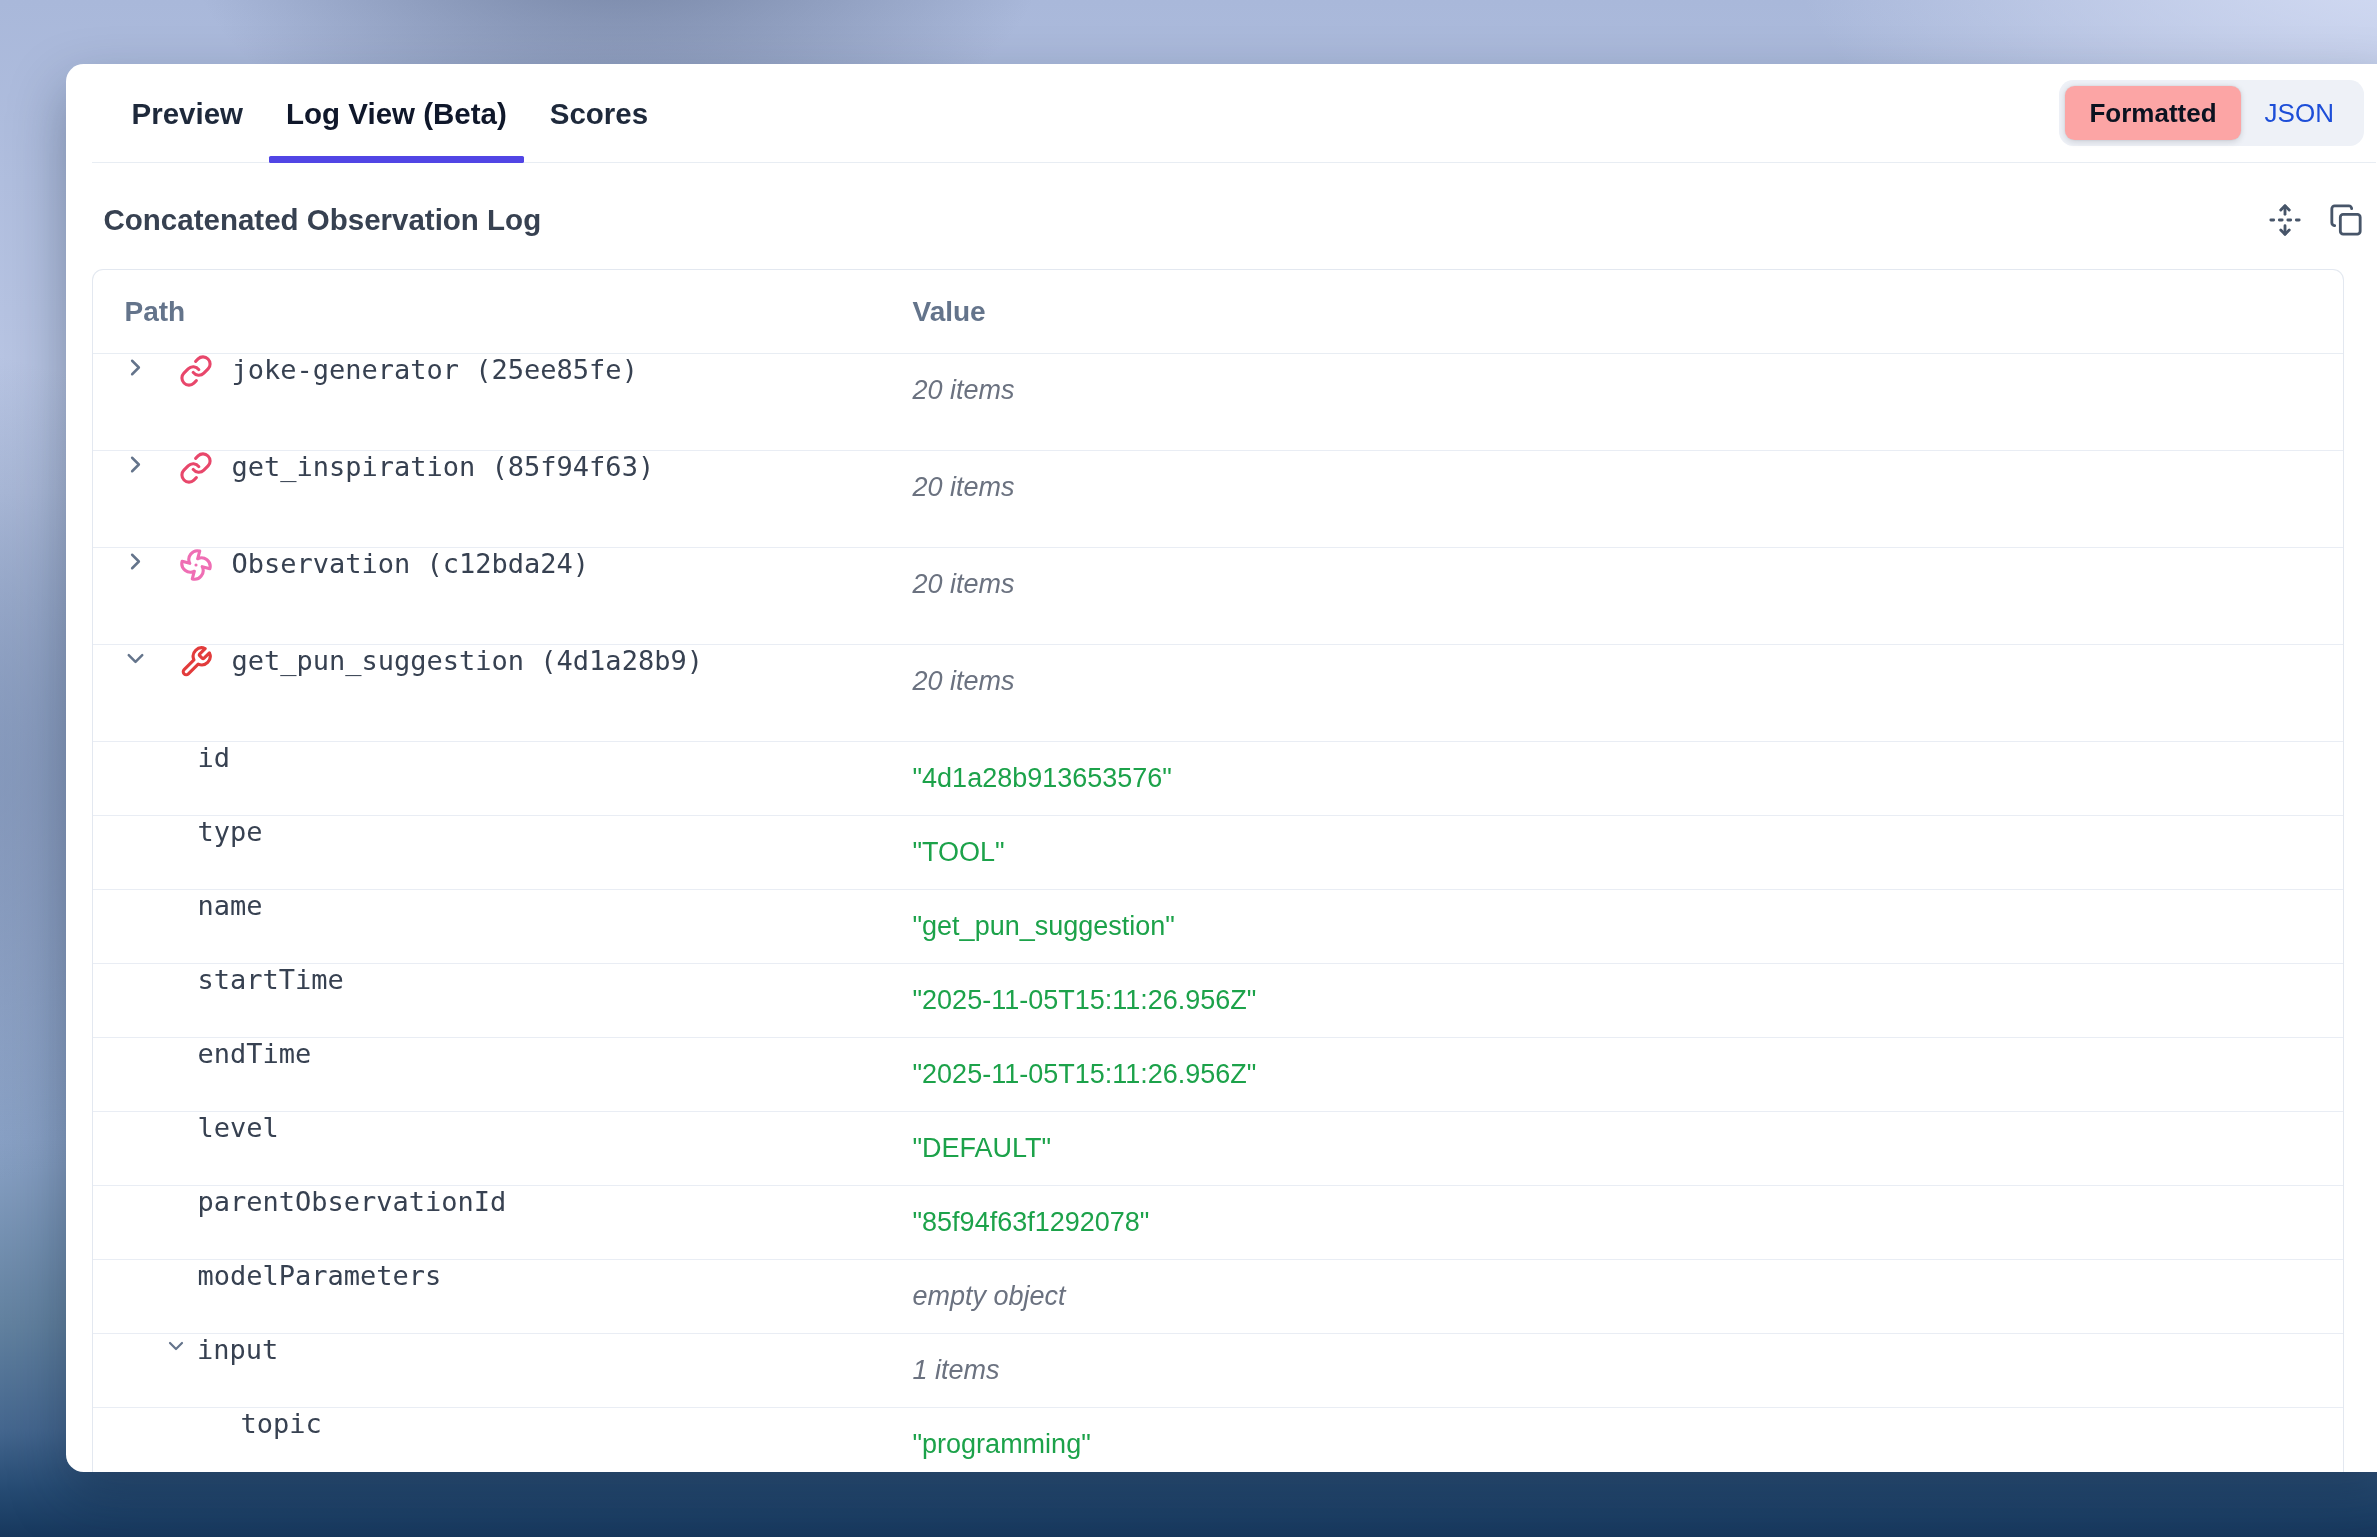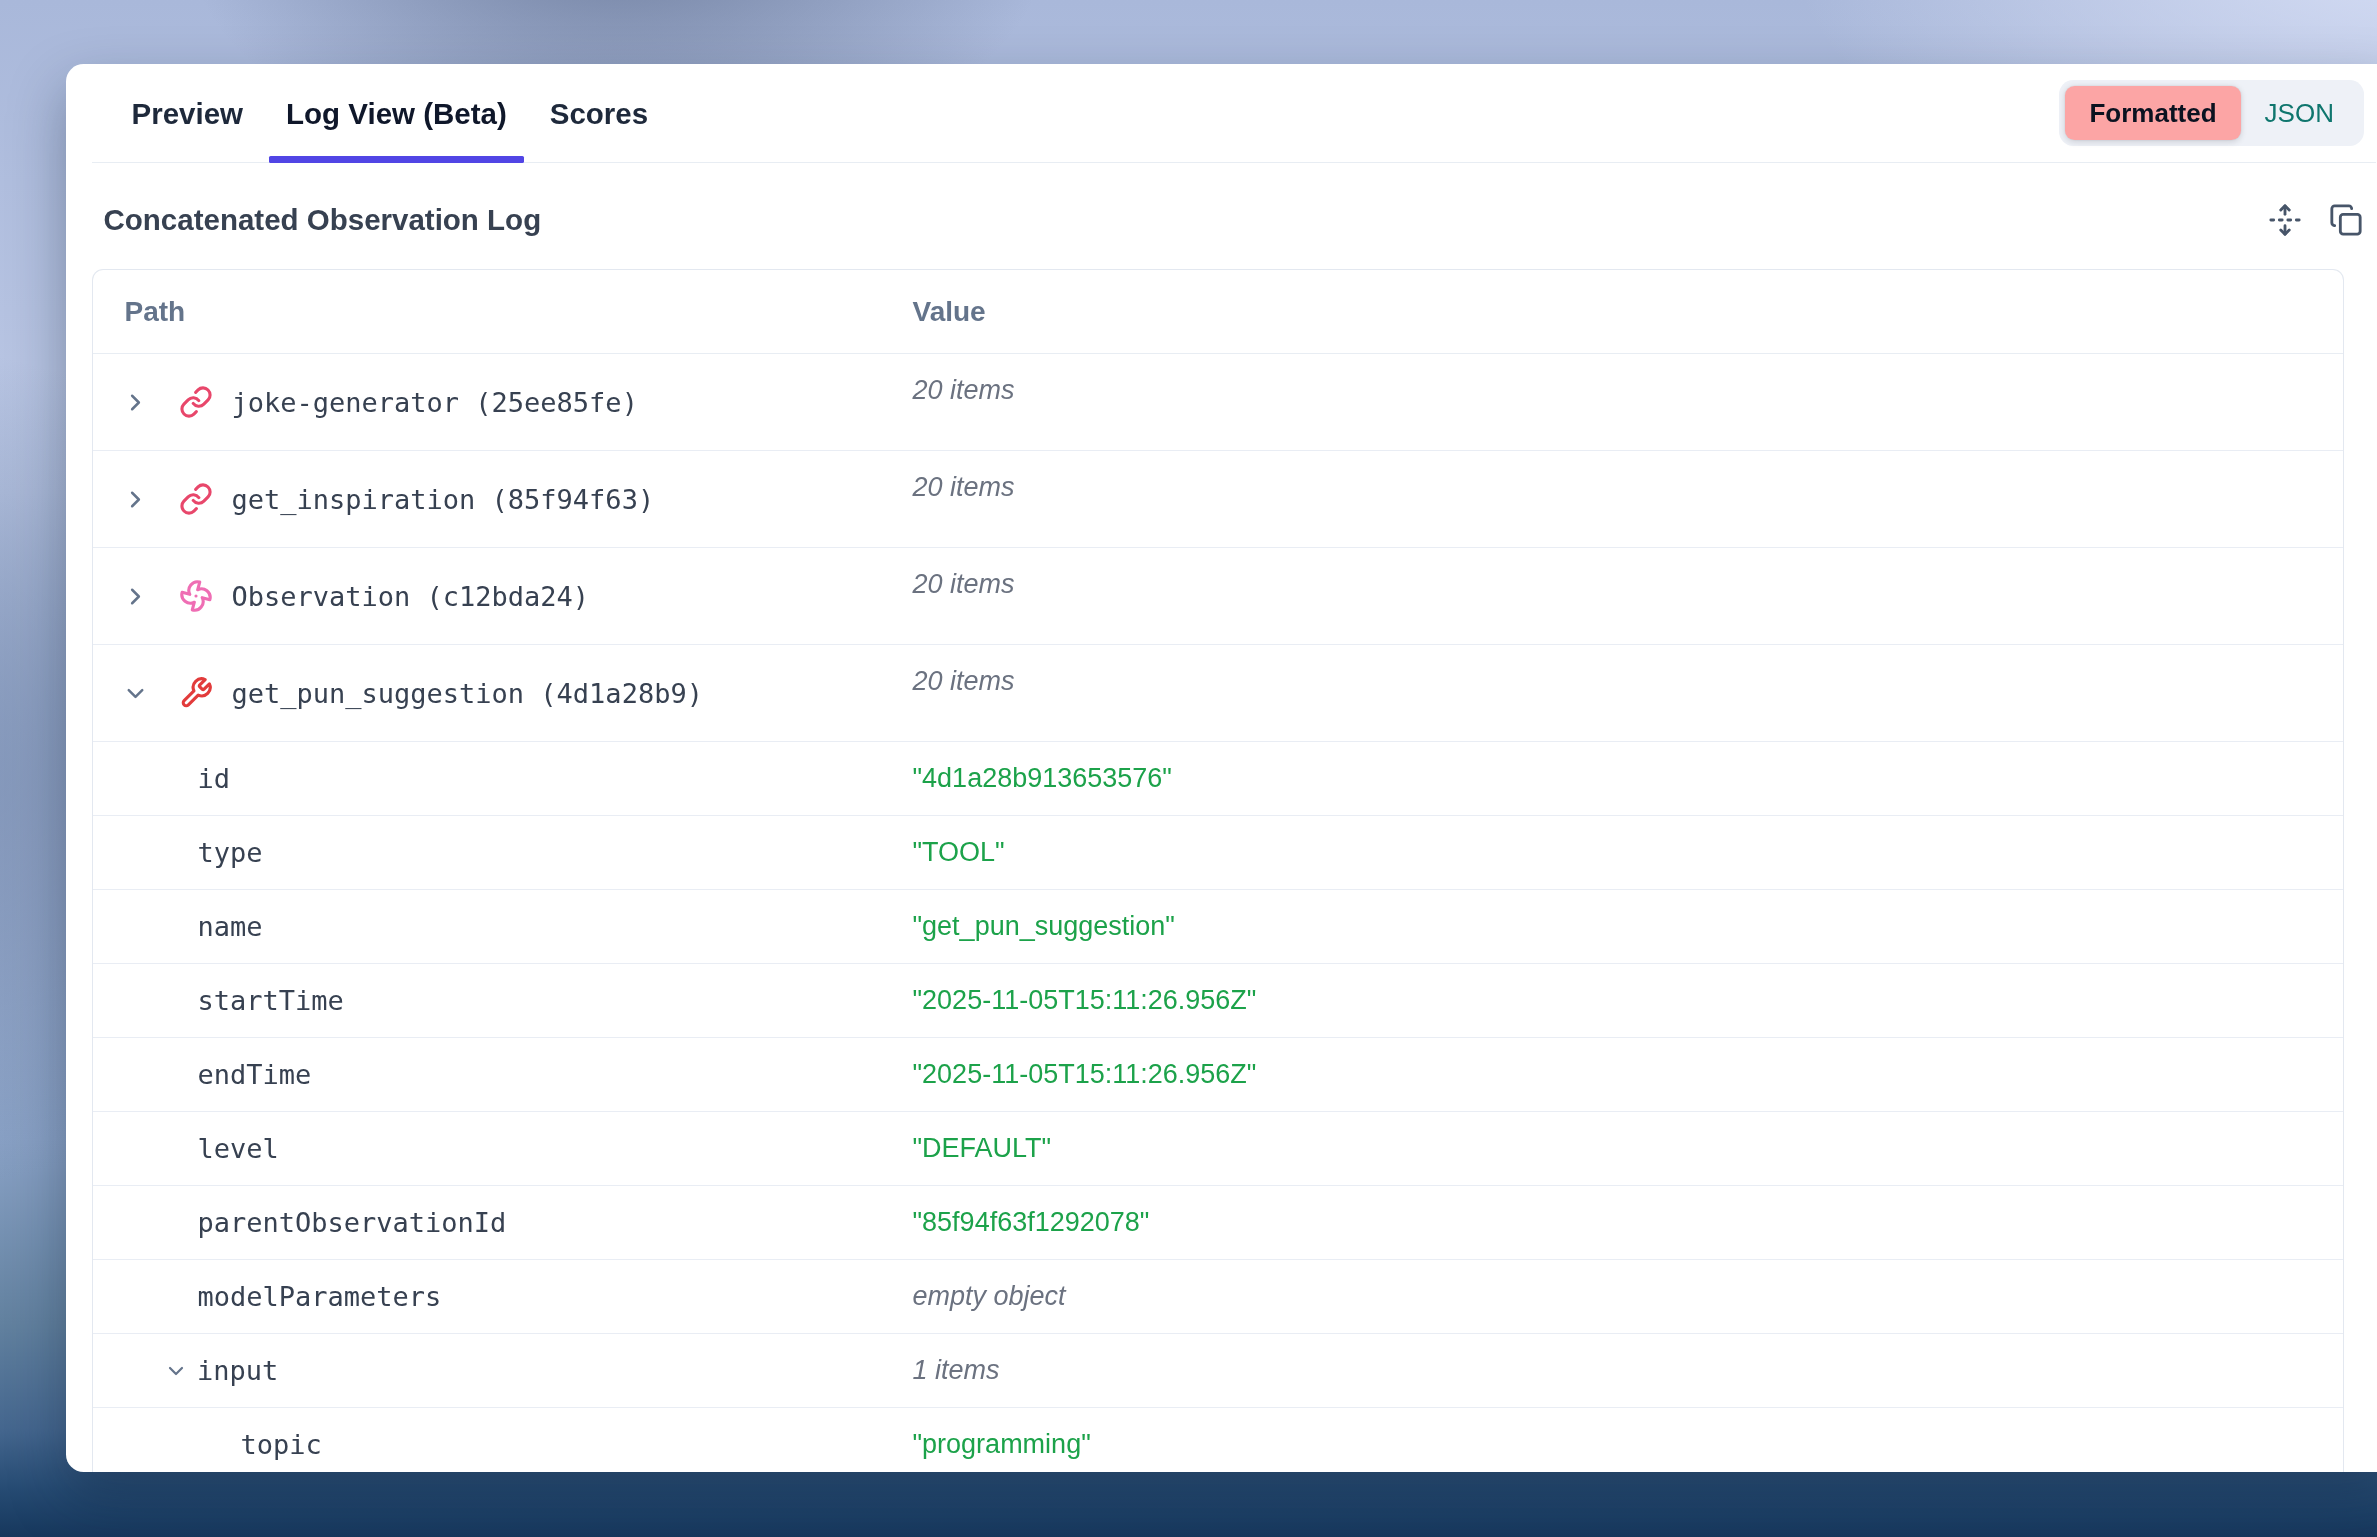--- a/index.html
+++ b/index.html
@@ -34,21 +34,21 @@
   .tab.active::after{
     content:""; position:absolute; left:-17px; right:-17px; bottom:0;
     height:7.2px; background:#5145e5; border-radius:1.6px;
   }
   .toggle{
     margin-left:auto; margin-right:11.2px;
     background:#eef1f7; border-radius:14.4px; padding:6.4px;
     display:flex; align-items:center;
   }
   .toggle-opt{
-    font-size:26px; font-weight:500; color:#0f766e;
+    font-size:26px; font-weight:500; color:#1d4ed8;
     padding:11.2px 24px; border-radius:9.6px; cursor:pointer; white-space:nowrap;
   }
   .toggle-opt.selected{
     background:#fca5a5; color:#0b1220; font-weight:700;
     box-shadow:0 1.6px 6.4px rgba(2,6,23,.14), 0 0 0 0.8px rgba(2,6,23,.03);
   }
   
   .section-head{
     display:flex; align-items:flex-start; flex:none;
     padding:40px 12.8px 32px 12px;
@@ -68,21 +68,21 @@
   .header-row{height:83px; border-bottom:1.6px solid #e8edf3;}
   .header-row .cell{
     display:flex; align-items:center; font-size:28px; font-weight:600; color:#64748b;
   }
   .header-row .path-cell{padding-left:32px;}
   .row{border-top:1.6px solid #e9edf4;}
   .row:first-of-type{border-top:none;}
   .row.group{height:96px;}
   .row.field{height:73px;}
   .cell{min-width:0;}
-  .path-cell{display:flex; align-items:center;}
+  .path-cell{display:flex; align-items:flex-start;}
   .row.group .path-cell{padding-left:29px;}
   .row.field.indent1 .path-cell{padding-left:105px;}
   .row.field.indent1.has-chevron .path-cell{padding-left:71px;}
   .row.field.indent2 .path-cell{padding-left:148px;}
   .value-cell{display:flex; align-items:center;}
   .row.group .value-cell{align-items:flex-start; padding-top:21px;}
   .label{
     font-family:"DejaVu Sans Mono", monospace; font-size:27px; color:#374151;
     white-space:nowrap;
   }

